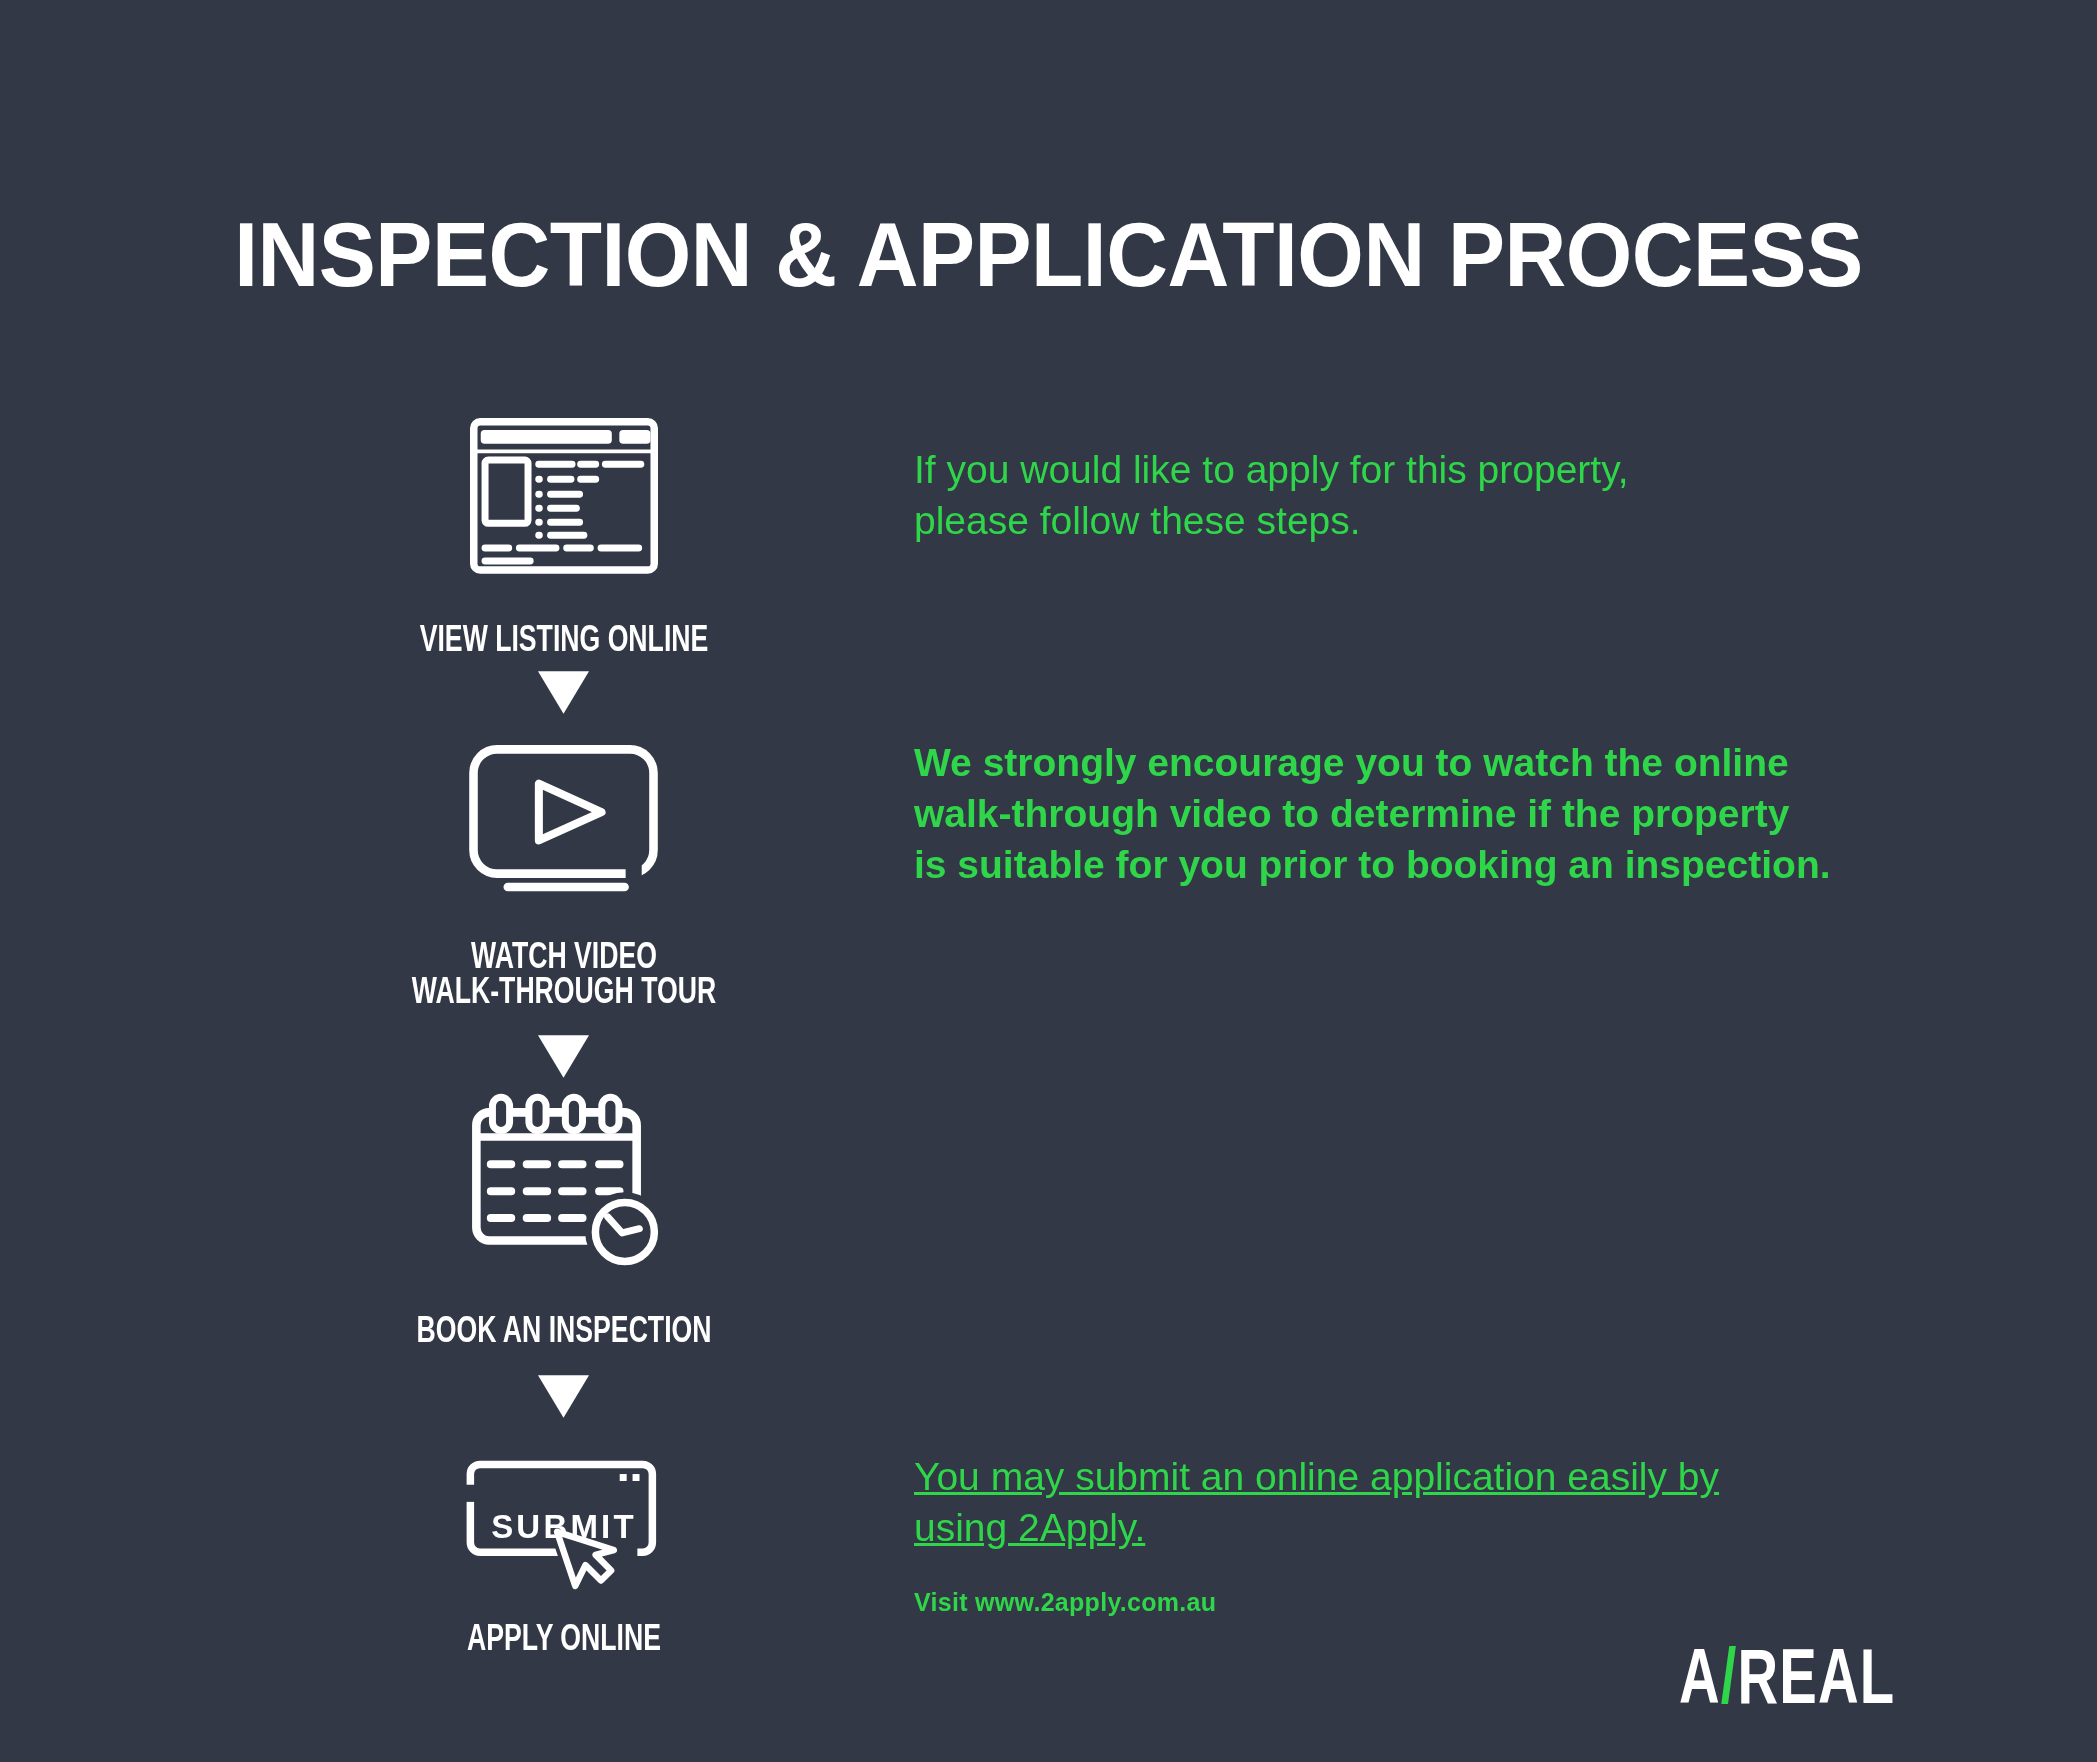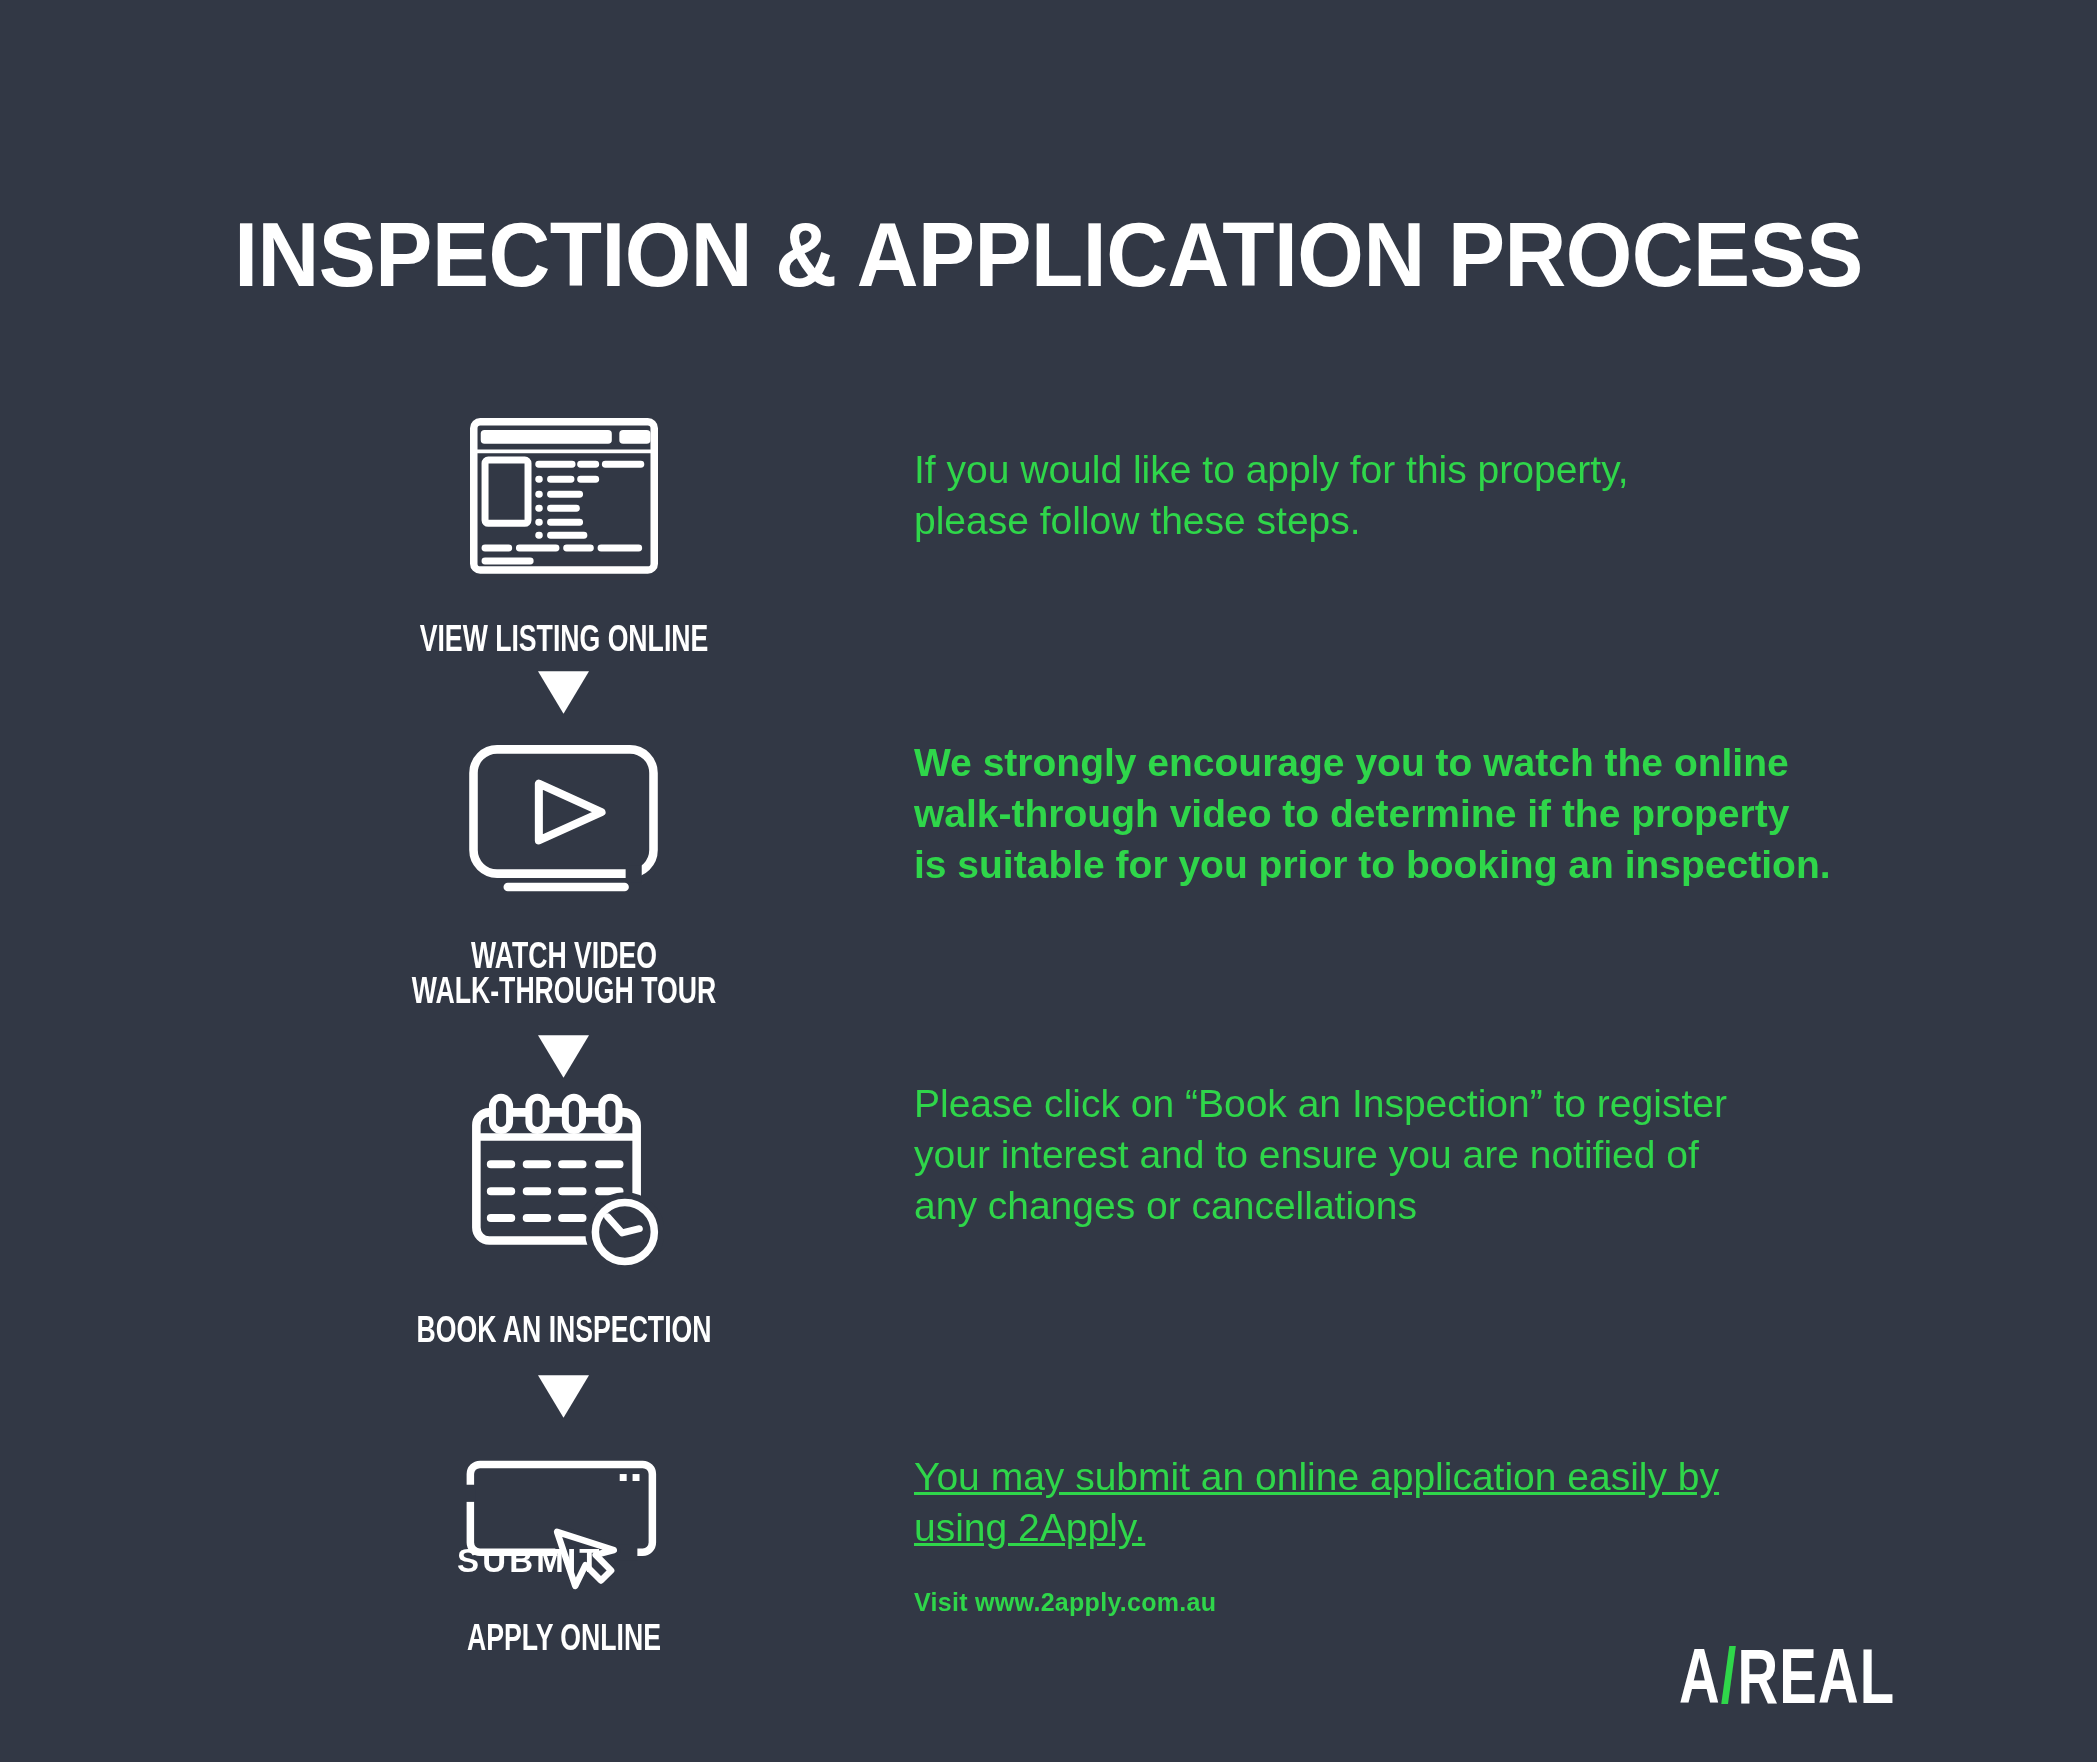--- a/index.html
+++ b/index.html
@@ -68,22 +68,23 @@
     top: 1552px;
     color: var(--accent);
     font-size: 25px;
     font-weight: bold;
     letter-spacing: 0.3px;
     text-align: right;
   }
   .submit-text {
     position: absolute;
     left: 457px;
-    top: 1506px;
+    top: 1472px;
     width: 214px;
+    text-align: center;
     color: var(--fg);
     font-size: 33px;
     font-weight: bold;
     letter-spacing: 3.2px;
     white-space: nowrap;
   }
   .logo {
     position: absolute;
     top: 1602px;
     right: 202px;
@@ -173,23 +174,20 @@
       <rect class="s" stroke-width="13" x="176" y="8" width="32" height="62" rx="16"></rect>
       <rect class="bgf" x="244" y="8" width="32" height="62" rx="16"></rect>
       <rect class="s" stroke-width="13" x="244" y="8" width="32" height="62" rx="16"></rect>
       <circle class="bgs" stroke-width="38" cx="287" cy="259" r="55"></circle>
       <circle class="bgf" cx="287" cy="259" r="48"></circle>
       <circle class="s" stroke-width="14" cx="287" cy="259" r="55"></circle>
       <path class="s" stroke-width="13" d="M255 231 L282 261 L314 253"></path>
     </svg>
   </div>
   <div class="step-label" style="top:1276px;">BOOK AN INSPECTION</div>
-  <div class="desc" style="top:1042px;">Please click on “Book an Inspection” to register
-your interest and to ensure you are notified of
-any changes or cancellations</div>
 
   <div class="arrow" style="left:538px; top:1339px;">
     <svg viewBox="0 0 96 80">
         <polygon class="fgf" points="0,0 96,0 48,80"></polygon>
       </svg>
   </div>
 
   <div class="step-icon" style="left:465px; top:1423px; width:197px; height:135px;">
     <svg viewBox="0 0 368 252">
       <rect class="s" stroke-width="14" x="10" y="10" width="340" height="164" rx="18"></rect>

